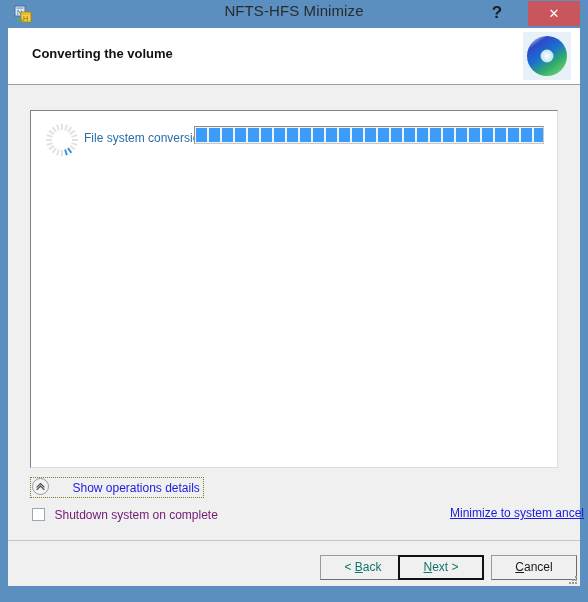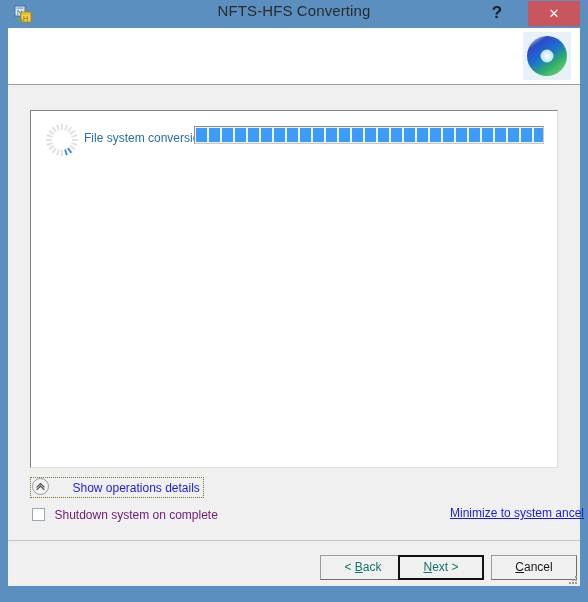--- a/index.html
+++ b/index.html
@@ -267,26 +267,27 @@
         <rect x="1" y="1" width="10" height="10" fill="#dfe9f5" stroke="#4f6e96"></rect>
         <path d="M2.5 2.5h7v1.2h-7z" fill="#6d9bd1"></path>
         <text x="3" y="9.5" font-size="7" font-family="Liberation Sans, sans-serif" fill="#2f6ea5">N</text>
         <rect x="7" y="7" width="10" height="10" fill="#f6d04a" stroke="#a8830f"></rect>
         <path d="M8 8.5h8v1.1H8z" fill="#e2a92b"></path>
         <text x="9" y="15.5" font-size="7" font-family="Liberation Sans, sans-serif" fill="#7a5a06">H</text>
         <path d="M3 13 a5 5 0 0 0 6 3 l-1.2-2 a3 3 0 0 1-3.4-1.6z" fill="#57b04a"></path>
         <path d="M9 16l-1.8.9.3-2z" fill="#57b04a"></path>
       </svg>
     </span>
-    <div id="title-text">NFTS-HFS Converting</div>
+    <div id="title-text">NFTS-HFS Minimize</div>
     <div id="help-button">?</div>
     <div id="close-button">✕</div>
   </div>
 
   <div id="header">
+    <div id="header-title">Converting the volume</div>
     <span id="brand-logo">
       <svg width="48" height="48" viewBox="0 0 48 48">
         <defs>
           <linearGradient id="discg" x1="0.15" y1="0" x2="0.85" y2="1">
             <stop offset="0" stop-color="#cfe6f7"></stop>
             <stop offset="0.18" stop-color="#2e49c8"></stop>
             <stop offset="0.45" stop-color="#1b6fd0"></stop>
             <stop offset="0.72" stop-color="#2fae6a"></stop>
             <stop offset="1" stop-color="#7ed27f"></stop>
           </linearGradient>

